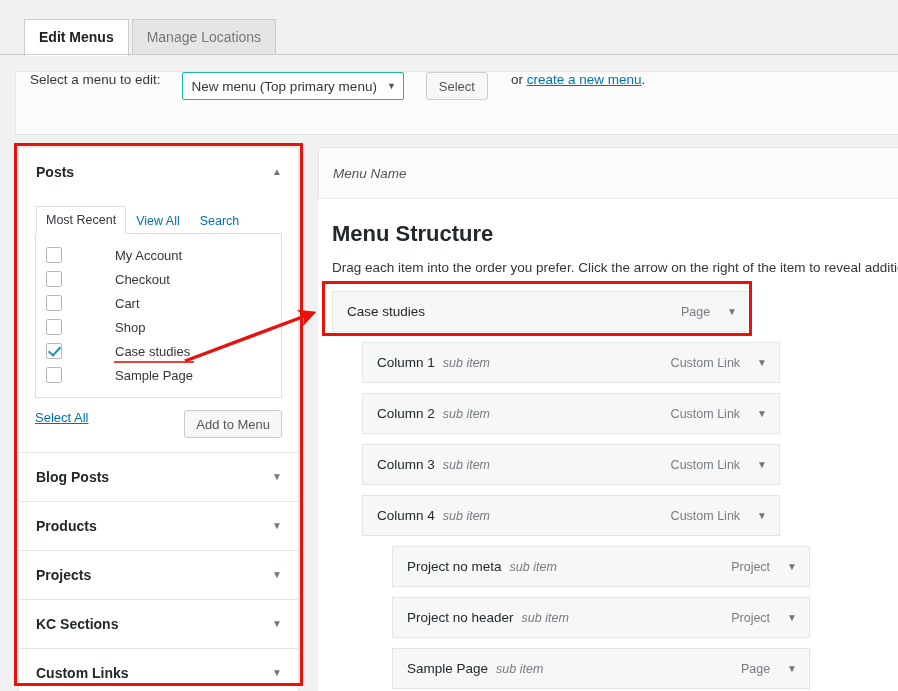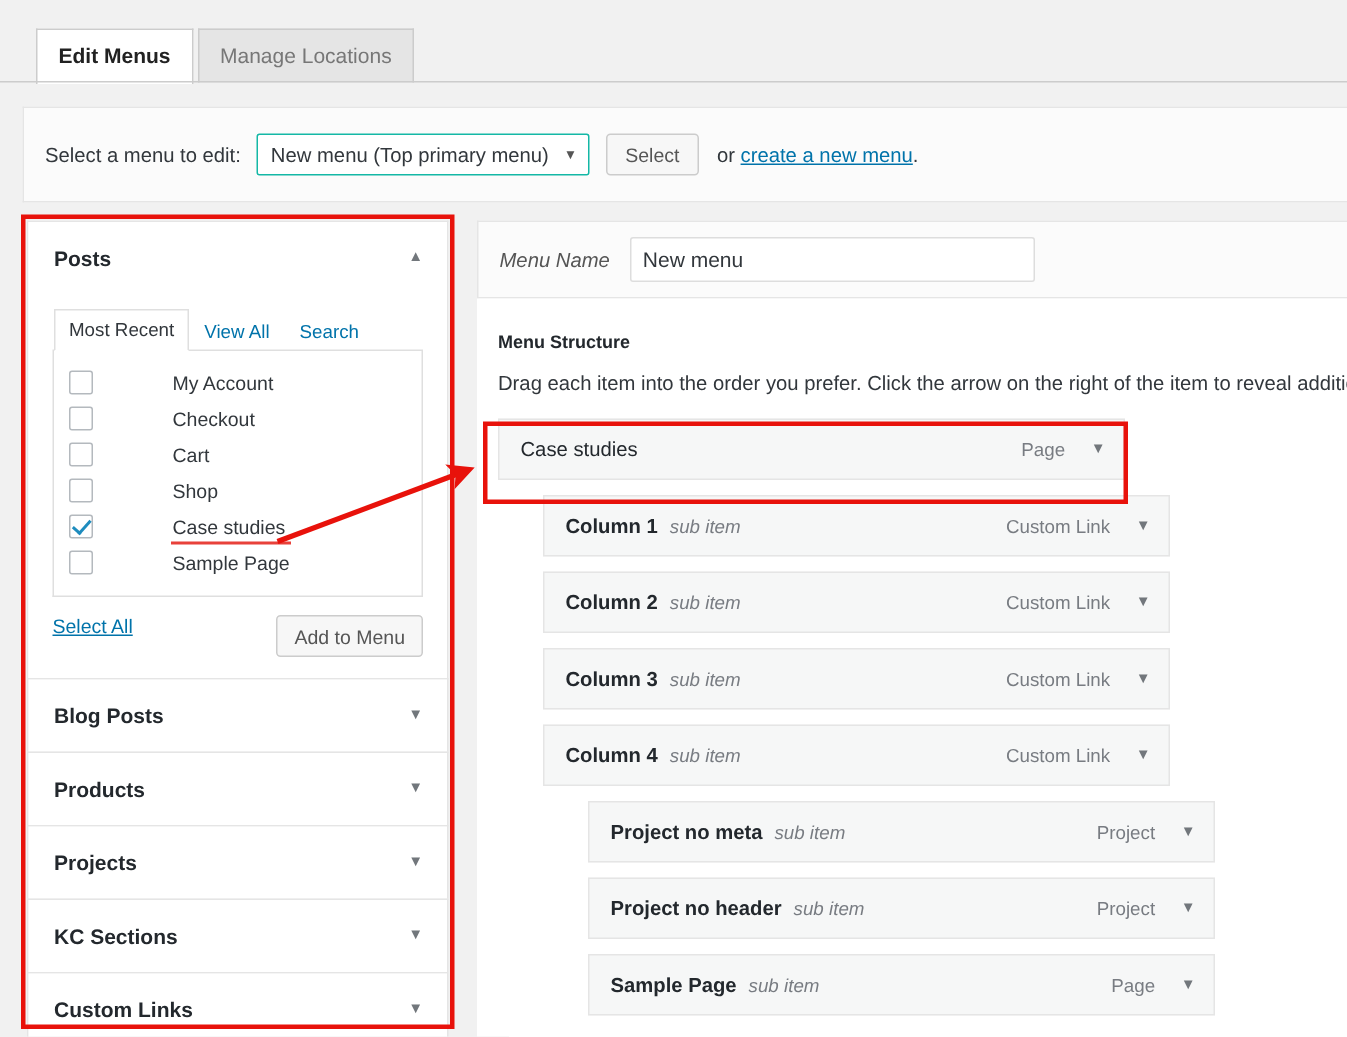--- a/index.html
+++ b/index.html
@@ -61,22 +61,23 @@
 
   
   .menu-select-bar {
     position: absolute;
     left: 15px; top: 71px; right: 0;
     height: 64px;
     background: #fbfbfb;
     border: 1px solid #e5e5e5;
     border-right: none;
     display: flex;
-    align-items: center;
+    align-items: flex-start;
     padding-left: 14px;
+    gap: 11px;
   }
   .select-label {
     font-size: 13.5px;
     color: #32373c;
     margin-right: 10px;
   }
   .menu-dropdown {
     height: 28px;
     min-width: 213px;
     border: 1px solid #14b8a6;
@@ -287,21 +288,21 @@
     font-size: 14px;
     color: #32373c;
     font-family: inherit;
   }
   .menu-structure {
     padding: 22px 0 0 14px;
     background: #fff;
     min-height: 500px;
   }
   .ms-title {
-    font-size: 12px;
+    font-size: 22px;
     font-weight: bold;
     color: #23282d;
     margin: 0 0 13px 0;
   }
   .ms-desc {
     font-size: 13.5px;
     color: #32373c;
     margin: 0 0 16px 0;
     white-space: nowrap;
   }
@@ -315,21 +316,21 @@
     display: flex;
     align-items: center;
     justify-content: space-between;
     padding: 0 8px 0 14px;
     margin-bottom: 10px;
     cursor: move;
   }
   .mi-left { display: flex; align-items: baseline; }
   .mi-title {
     font-size: 13.5px;
-    font-weight: bold;
+    font-weight: normal;
     color: #23282d;
   }
   .mi-title.nb { font-weight: normal; }
   .mi-sub {
     font-style: italic;
     font-size: 12.5px;
     color: #787c82;
     margin-left: 8px;
   }
   .mi-right { display: flex; align-items: center; }
@@ -479,21 +480,20 @@
       <span class="title">Custom Links</span>
       <span class="arrow">▼</span>
     </div>
   </div>
 
 </div>
 
 <div class="right-col">
   <div class="menu-name-bar">
     <span class="menu-name-label">Menu Name</span>
-    <input class="menu-name-input" type="text" value="New menu" style="">
   </div>
 
   <div class="menu-structure">
     <h2 class="ms-title">Menu Structure</h2>
     <p class="ms-desc">Drag each item into the order you prefer. Click the arrow on the right of the item to reveal additional</p>
 
     <div class="menu-items">
 
       <div class="mi-row depth-0">
         <div class="mi-left">

